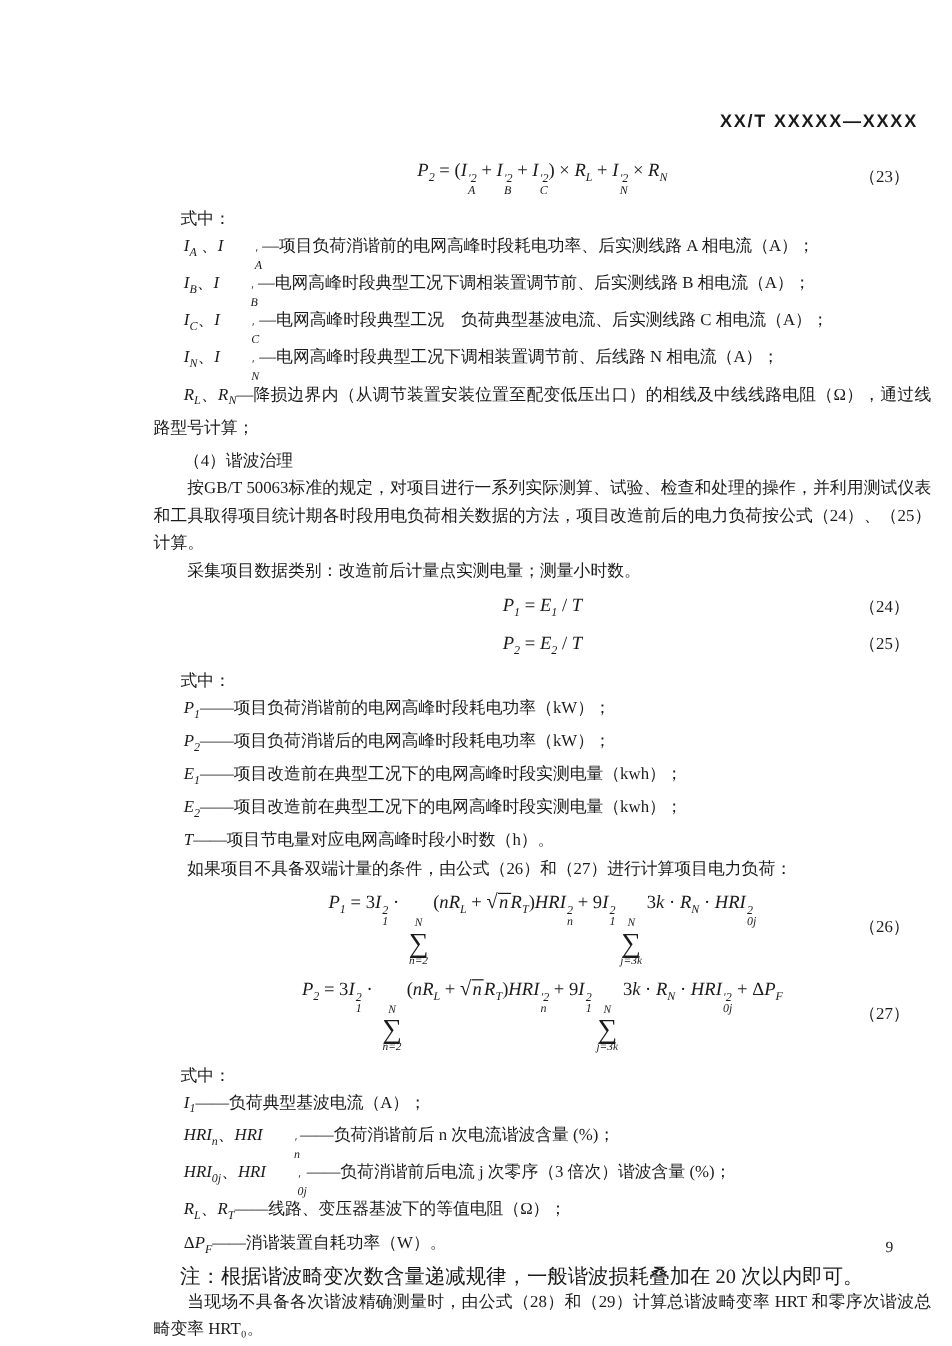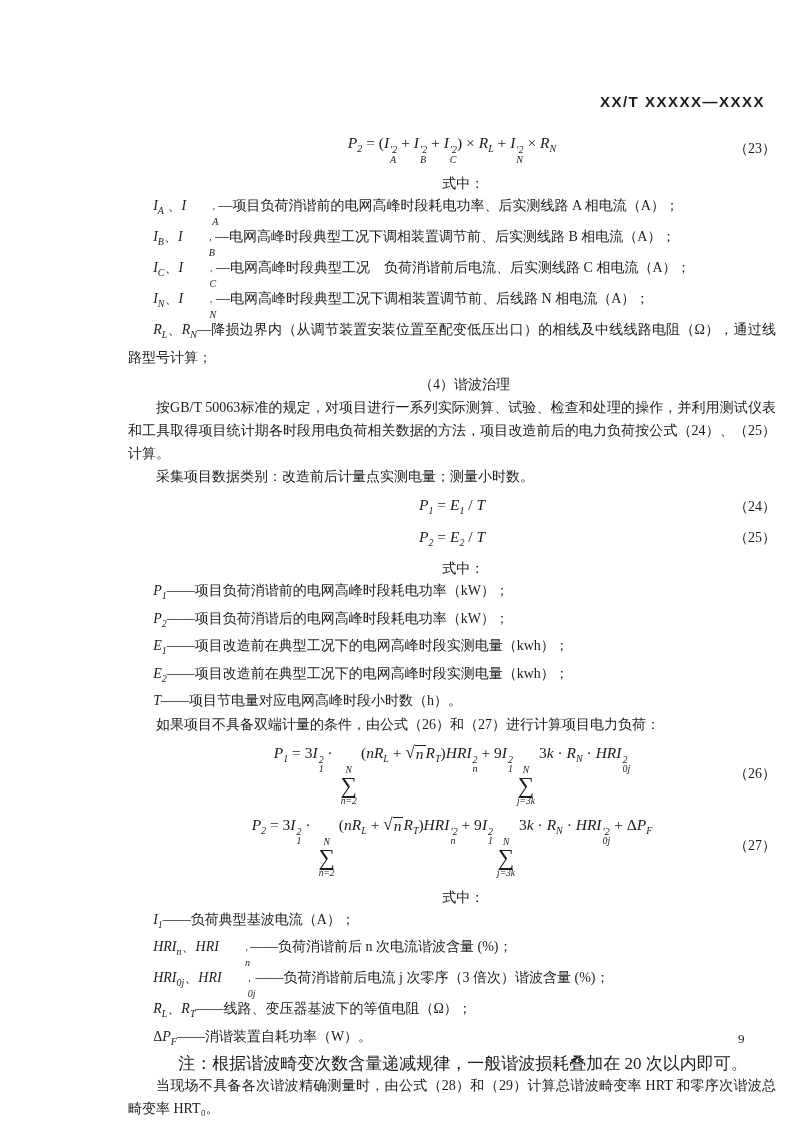--- a/index.html
+++ b/index.html
@@ -3,31 +3,31 @@
 <meta charset="utf-8">
 <style>
   html,body{margin:0;padding:0;background:#ffffff;}
   .page{position:relative;width:793px;height:1122px;background:#ffffff;overflow:hidden;
         font-family:"Liberation Serif",serif;color:#1b1b1b;margin-left:40px;}
   .header-code{position:absolute;top:93px;right:68px;
         font-family:"Liberation Sans",sans-serif;font-weight:700;font-size:15px;letter-spacing:1.5px;}
   .doc-body{position:absolute;left:88px;top:126px;width:648px;font-size:14px;line-height:22px;font-family:Liberation Serif, serif;}
   .page-number{position:absolute;top:1031px;left:698px;font-size:13px;}
 
-  p{margin:0;text-align:center;}
+  p{margin:0;}
   .para{text-indent:2em;line-height:23px;text-align:justify;}
   .label{text-indent:1.6em;line-height:22px;}
   .heading{text-indent:1.8em;line-height:22px;margin-top:5px;}
   .def{text-indent:1.8em;line-height:22.5px;text-align:justify;}
   .note{text-indent:1.3em;font-size:17px;line-height:21px;}
 
   
   .formula-row{display:flex;align-items:center;margin:7px 0 9px;font-size:15.5px;line-height:1.25;}
   .f-body{flex:1;text-align:center;margin-left:60px;white-space:nowrap;}
-  .f-num{width:60px;text-align:right;font-size:14px;flex:none;}
+  .f-num{width:60px;font-size:14px;flex:none;}
   .mi{font-style:italic;}
   .mr{font-style:normal;}
   .msub{font-size:10px;font-style:italic;vertical-align:-4px;letter-spacing:0;}
   .mss{display:inline-flex;flex-direction:column;align-items:flex-start;
        font-size:10px;font-style:italic;line-height:9.5px;vertical-align:-5px;padding-left:1px;}
   .msum{display:inline-flex;flex-direction:column;align-items:center;line-height:1;
         vertical-align:-15px;margin:0 4px;}
   .msum-top,.msum-bot{font-size:9.5px;font-style:italic;line-height:10px;}
   .msum-sig{font-size:23px;line-height:21px;font-style:normal;}
   .msqrt{display:inline-flex;align-items:flex-start;}
@@ -63,21 +63,21 @@
             <span>′</span>
             <span>A</span>
           </span></span><span class="def-desc">—项目负荷消谐前的电网高峰时段耗电功率、后实测线路 A 相电流（A）；</span></p>
       <p class="def"><span class="def-term"><span class="mi">I</span><span class="msub">B</span><span class="mr">、</span><span class="mi">I</span><span class="mss">
             <span>′</span>
             <span>B</span>
           </span></span><span class="def-desc">—电网高峰时段典型工况下调相装置调节前、后实测线路 B 相电流（A）；</span></p>
       <p class="def"><span class="def-term"><span class="mi">I</span><span class="msub">C</span><span class="mr">、</span><span class="mi">I</span><span class="mss">
             <span>′</span>
             <span>C</span>
-          </span></span><span class="def-desc">—电网高峰时段典型工况　负荷消谐前后电流、后实测线路 C 相电流（A）；</span></p>
+          </span></span><span class="def-desc">—电网高峰时段典型工况　负荷典型基波电流、后实测线路 C 相电流（A）；</span></p>
       <p class="def"><span class="def-term"><span class="mi">I</span><span class="msub">N</span><span class="mr">、</span><span class="mi">I</span><span class="mss">
             <span>′</span>
             <span>N</span>
           </span></span><span class="def-desc">—电网高峰时段典型工况下调相装置调节前、后线路 N 相电流（A）；</span></p>
       <p class="def"><span class="def-term"><span class="mi">R</span><span class="msub">L</span><span class="mr">、</span><span class="mi">R</span><span class="msub">N</span></span><span class="def-desc">—降损边界内（从调节装置安装位置至配变低压出口）的相线及中线线路电阻（Ω），通过线路型号计算；</span></p>
       <p class="heading">（4）谐波治理</p>
       <p class="para">按GB/T 50063标准的规定，对项目进行一系列实际测算、试验、检查和处理的操作，并利用测试仪表和工具取得项目统计期各时段用电负荷相关数据的方法，项目改造前后的电力负荷按公式（24）、（25）计算。</p>
       <p class="para">采集项目数据类别：改造前后计量点实测电量；测量小时数。</p>
       <div class="formula-row">
         <div class="f-body"><span class="mi">P</span><span class="msub">1</span><span class="mr"> = </span><span class="mi">E</span><span class="msub">1</span><span class="mr"> / </span><span class="mi">T</span></div>

